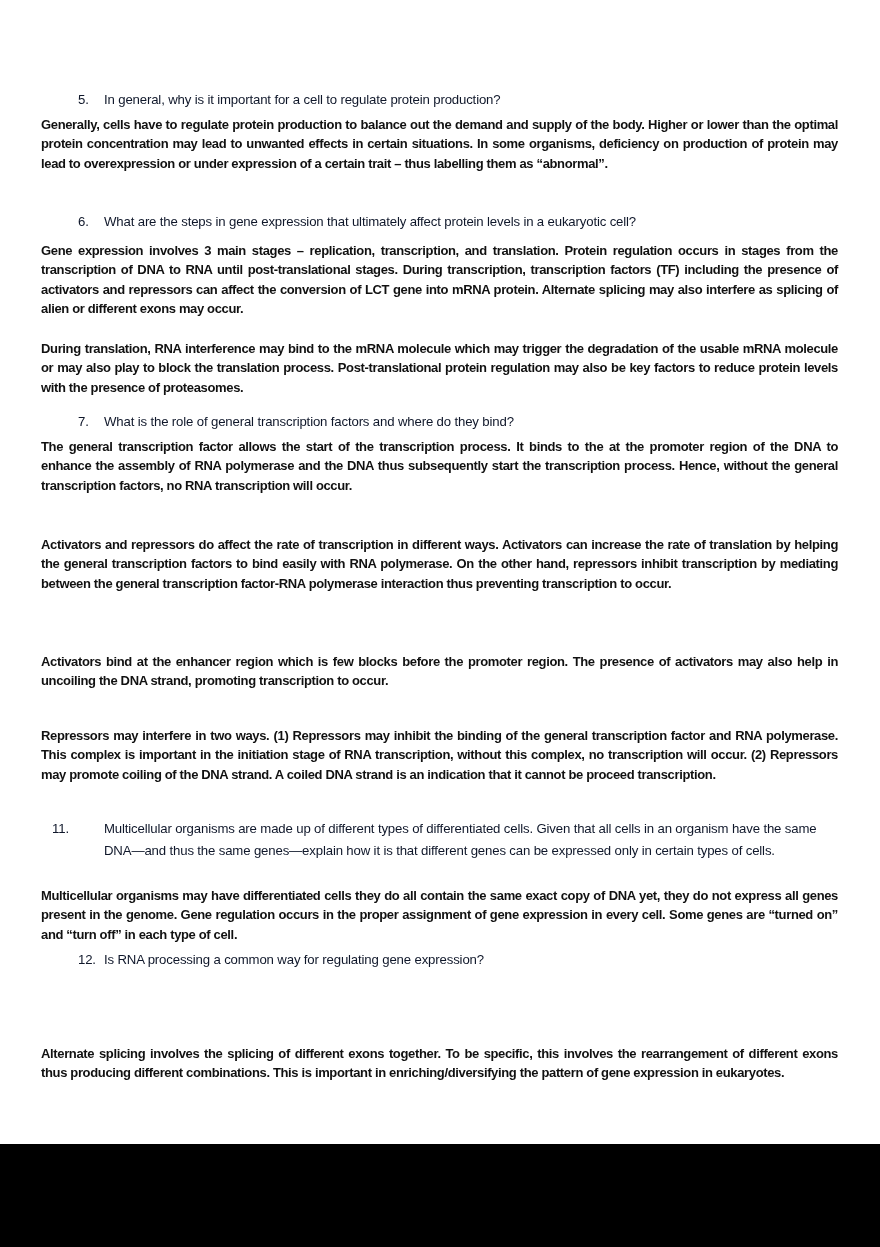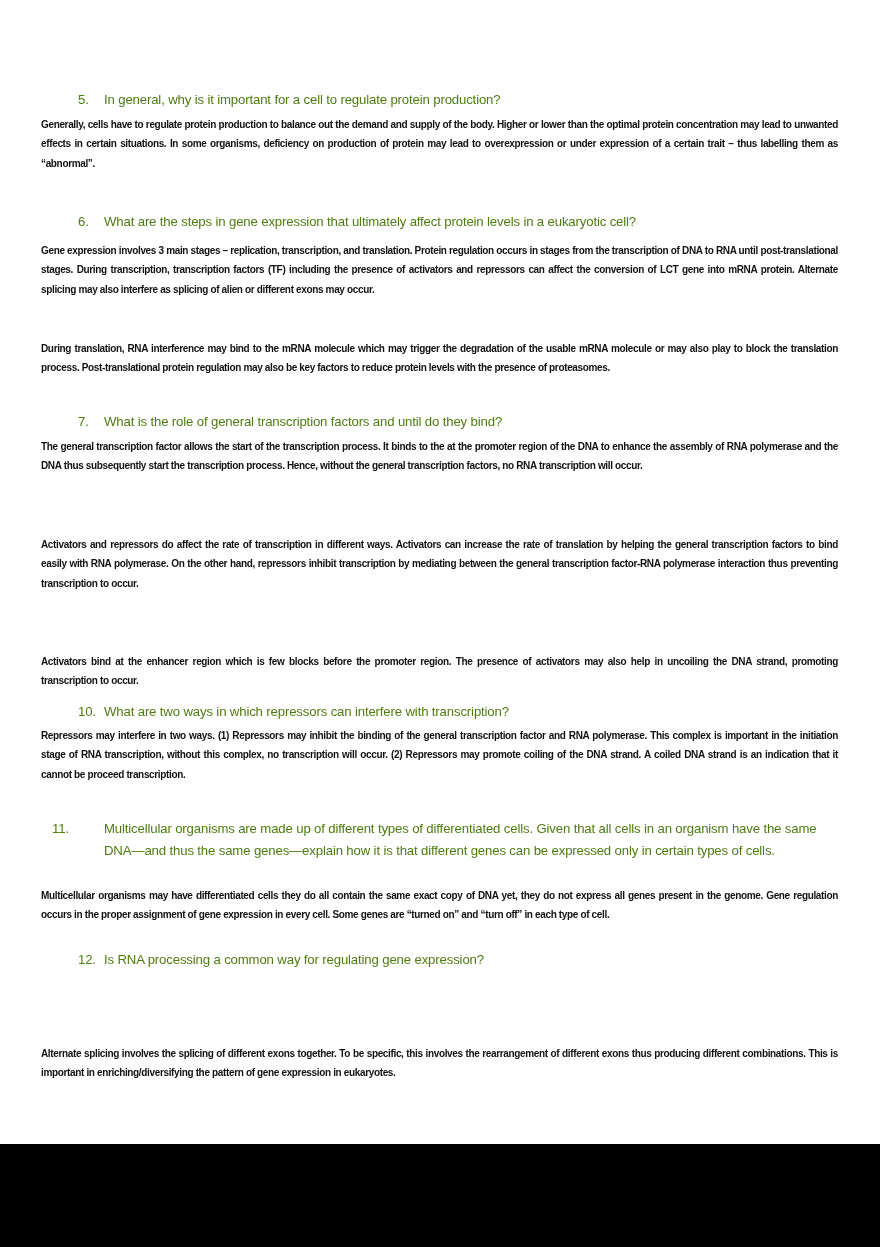--- a/index.html
+++ b/index.html
@@ -18,38 +18,38 @@
       height: 1144px;
       background: #ffffff;
     }
     .q {
       position: absolute;
       left: 78px;
       font-size: 13.2px;
       line-height: 19.5px;
       font-weight: normal;
       letter-spacing: -0.15px;
-      color: #4d7c0f;
+      color: #0f172a;
       width: 760px;
     }
     .q .num {
       display: inline-block;
       width: 26px;
     }
     .q.wrap {
       padding-left: 26px;
       text-indent: -26px;
       width: 726px;
       line-height: 21.5px;
     }
     .a {
       position: absolute;
       left: 41px;
       width: 797px;
-      font-size: 10px;
+      font-size: 13px;
       line-height: 19.4px;
       font-weight: bold;
       text-align: justify;
       letter-spacing: -0.35px;
       color: #111111;
     }
     .blackbar {
       position: absolute;
       left: 0; top: 1144px;
       width: 880px; height: 103px;
@@ -66,31 +66,28 @@
   </div>
   <div class="a" style="top:115px">Generally, cells have to regulate protein production to balance out the demand and supply of the body. Higher or lower than the optimal protein concentration may lead to unwanted effects in certain situations. In some organisms, deficiency on production of protein may lead to overexpression or under expression of a certain trait – thus labelling them as “abnormal”.</div>
 
   <div class="q" style="top:212px">
     <span class="num">6.</span><span>What are the steps in gene expression that ultimately affect protein levels in a eukaryotic cell?</span>
   </div>
   <div class="a" style="top:241px">Gene expression involves 3 main stages – replication, transcription, and translation. Protein regulation occurs in stages from the transcription of DNA to RNA until post-translational stages. During transcription, transcription factors (TF) including the presence of activators and repressors can affect the conversion of LCT gene into mRNA protein. Alternate splicing may also interfere as splicing of alien or different exons may occur.</div>
   <div class="a" style="top:339px">During translation, RNA interference may bind to the mRNA molecule which may trigger the degradation of the usable mRNA molecule or may also play to block the translation process. Post-translational protein regulation may also be key factors to reduce protein levels with the presence of proteasomes.</div>
 
   <div class="q" style="top:412px">
-    <span class="num">7.</span><span>What is the role of general transcription factors and until do they bind?</span>
+    <span class="num">7.</span><span>What is the role of general transcription factors and where do they bind?</span>
   </div>
   <div class="a" style="top:437px">The general transcription factor allows the start of the transcription process. It binds to the at the promoter region of the DNA to enhance the assembly of RNA polymerase and the DNA thus subsequently start the transcription process. Hence, without the general transcription factors, no RNA transcription will occur.</div>
 
   <div class="a" style="top:535px">Activators and repressors do affect the rate of transcription in different ways. Activators can increase the rate of translation by helping the general transcription factors to bind easily with RNA polymerase. On the other hand, repressors inhibit transcription by mediating between the general transcription factor-RNA polymerase interaction thus preventing transcription to occur.</div>
 
   <div class="a" style="top:652px">Activators bind at the enhancer region which is few blocks before the promoter region. The presence of activators may also help in uncoiling the DNA strand, promoting transcription to occur.</div>
 
-  <div class="q" style="top:702px">
-    <span class="num">10.</span><span>What are two ways in which repressors can interfere with transcription?</span>
-  </div>
   <div class="a" style="top:726px">Repressors may interfere in two ways. (1) Repressors may inhibit the binding of the general transcription factor and RNA polymerase. This complex is important in the initiation stage of RNA transcription, without this complex, no transcription will occur. (2) Repressors may promote coiling of the DNA strand. A coiled DNA strand is an indication that it cannot be proceed transcription.</div>
 
   <div class="q wrap" style="top:818px">
     <span class="num">11.</span><span>Multicellular organisms are made up of different types of differentiated cells. Given that all cells in an organism have the same DNA—and thus the same genes—explain how it is that different genes can be expressed only in certain types of cells.</span>
   </div>
   <div class="a" style="top:886px">Multicellular organisms may have differentiated cells they do all contain the same exact copy of DNA yet, they do not express all genes present in the genome. Gene regulation occurs in the proper assignment of gene expression in every cell. Some genes are “turned on” and “turn off” in each type of cell.</div>
 
   <div class="q" style="top:950px">
     <span class="num">12.</span><span>Is RNA processing a common way for regulating gene expression?</span>
   </div>

